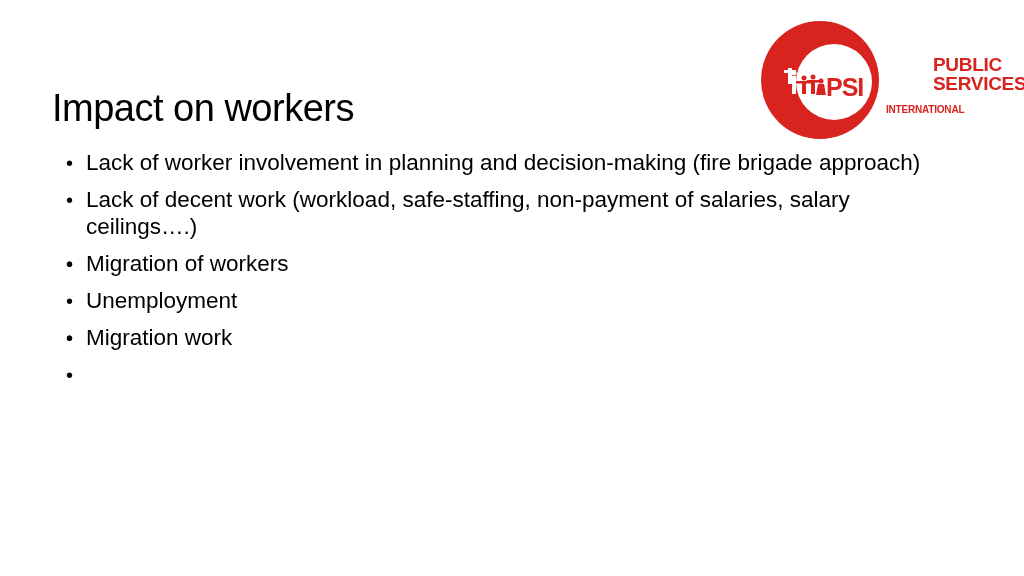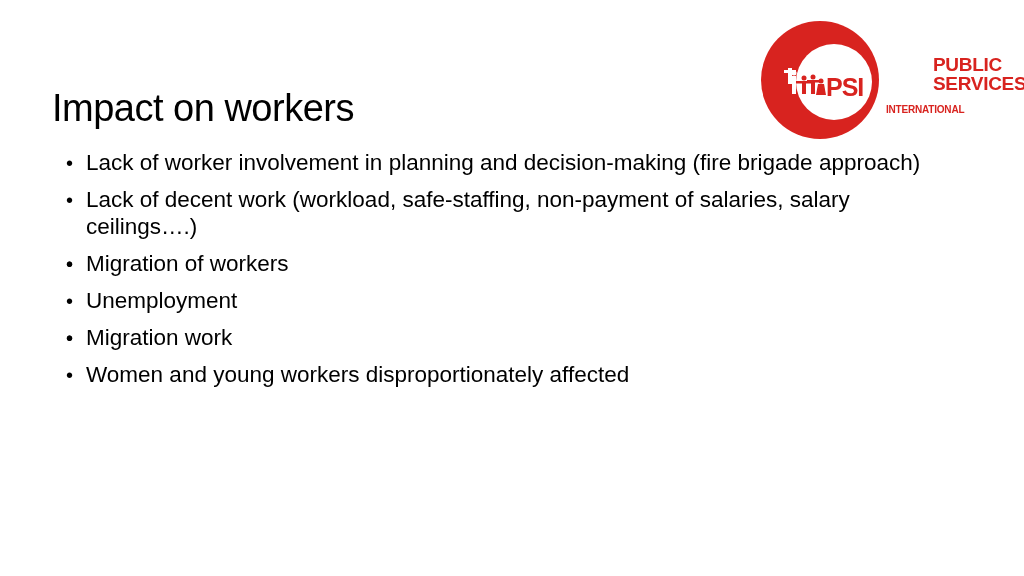--- a/index.html
+++ b/index.html
@@ -111,21 +111,20 @@
   </li>
   <li class="bullet-item">
     <span class="bullet-dot">•</span>
   </li>
   <li class="bullet-item">
     <span class="bullet-dot">•</span>
     <span>Migration work</span>
   </li>
   <li class="bullet-item">
     <span class="bullet-dot">•</span>
-    <span>Women and young workers disproportionately affected</span>
   </li>
 </ul>
 
 <div class="logo">
   <svg class="logo-circle" viewBox="0 0 120 120">
 
     <circle cx="60" cy="60" r="59" fill="#d8231f"></circle>
     <circle cx="74" cy="62" r="38" fill="#ffffff"></circle>
 
     <g fill="#d8231f">

